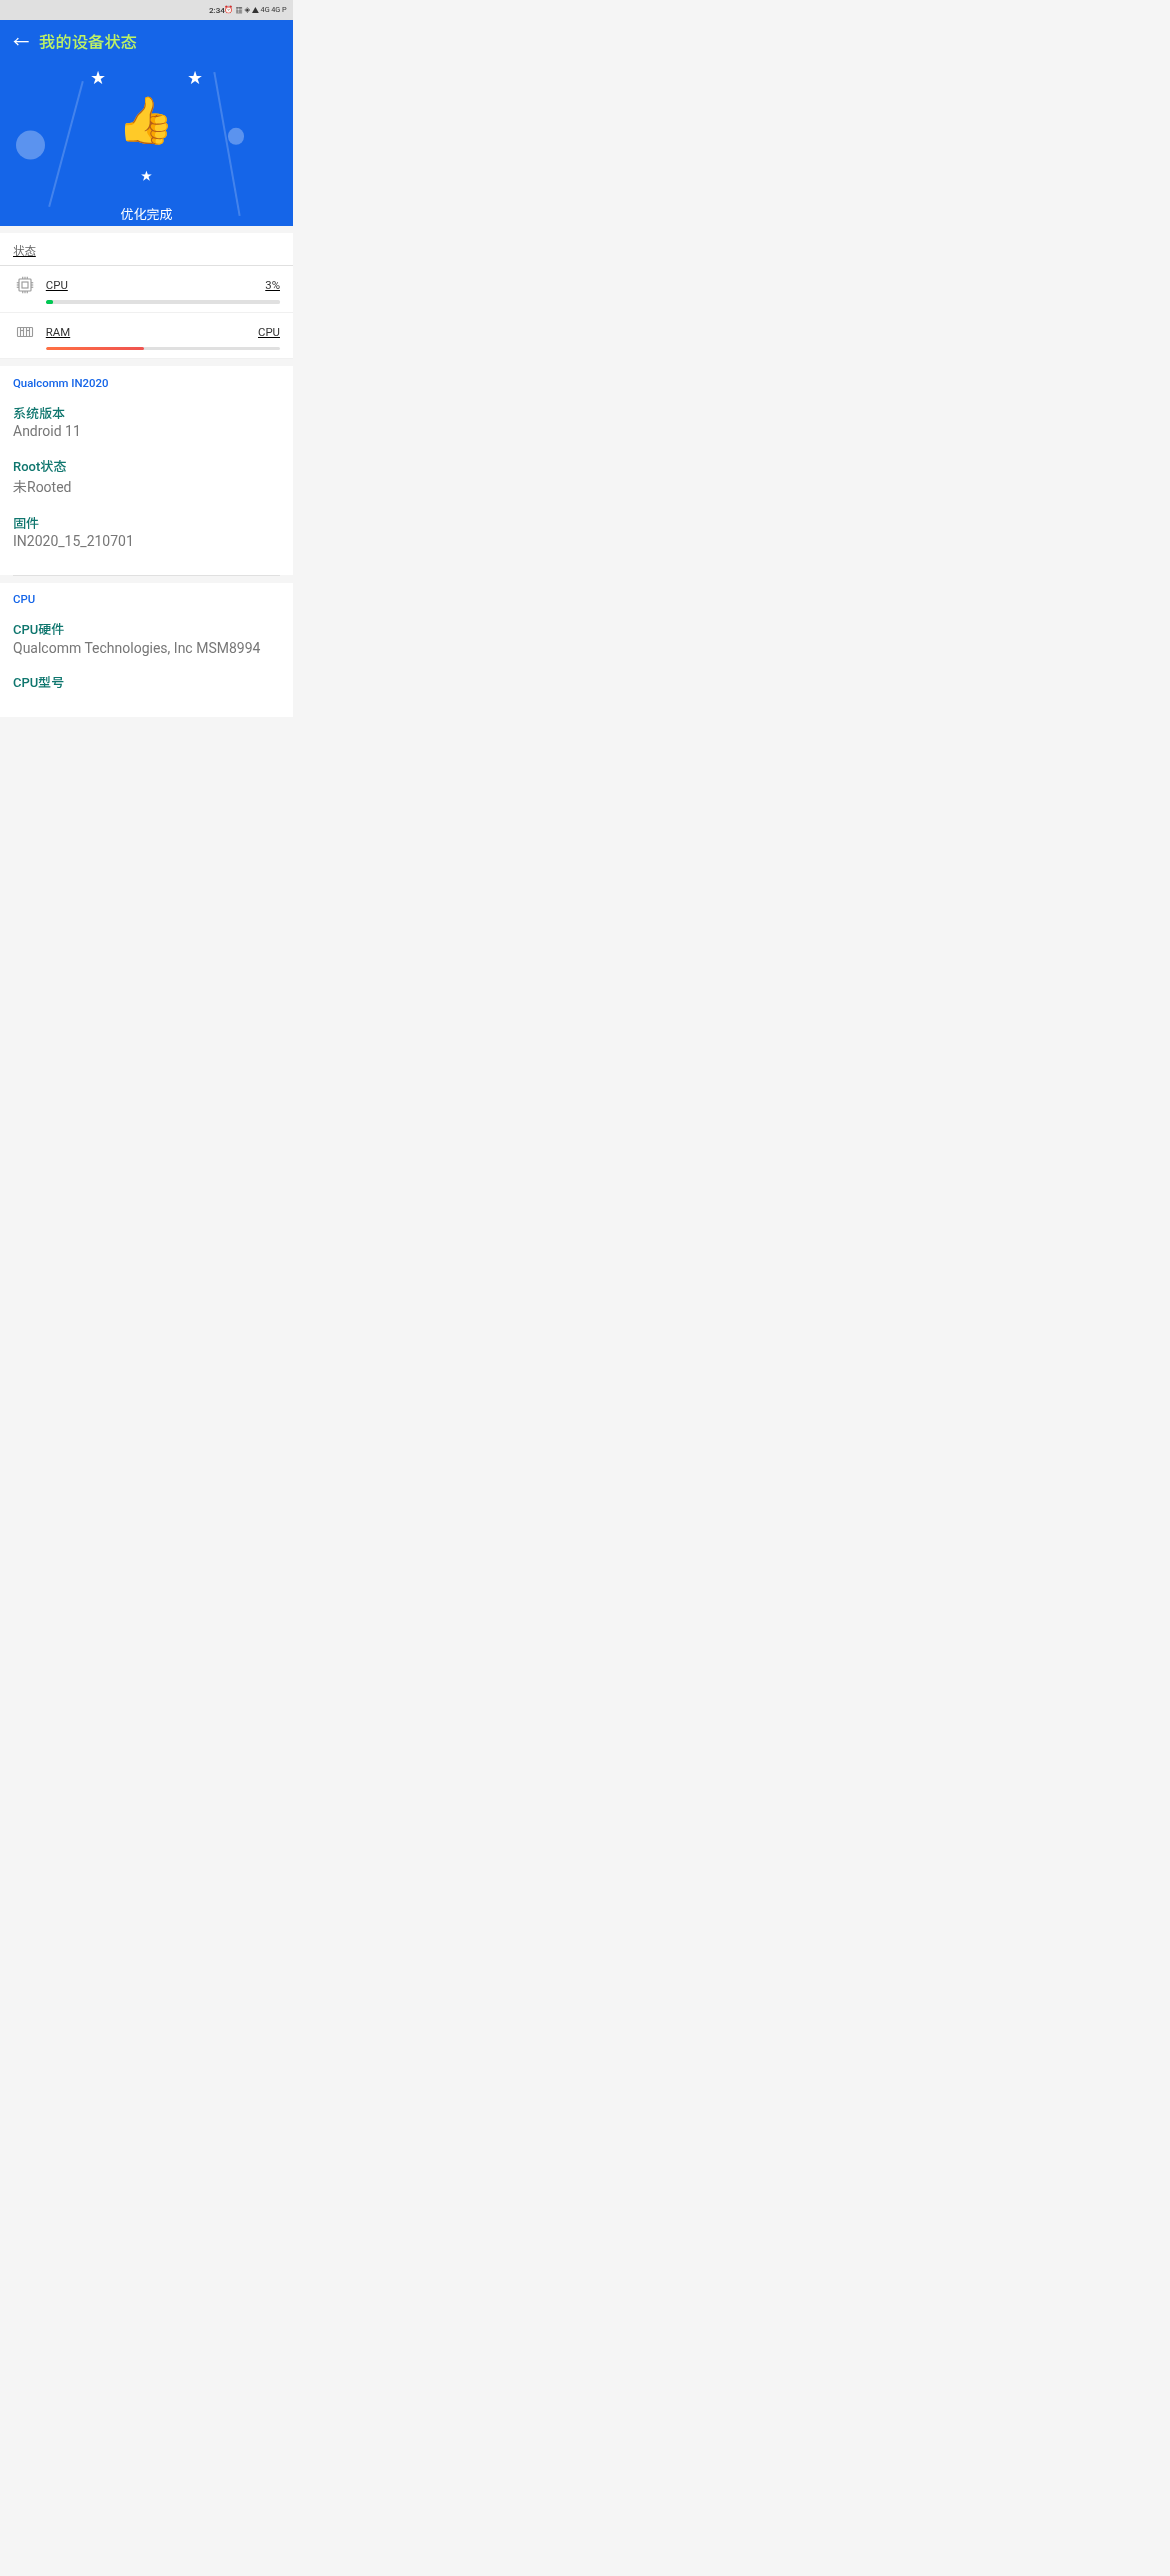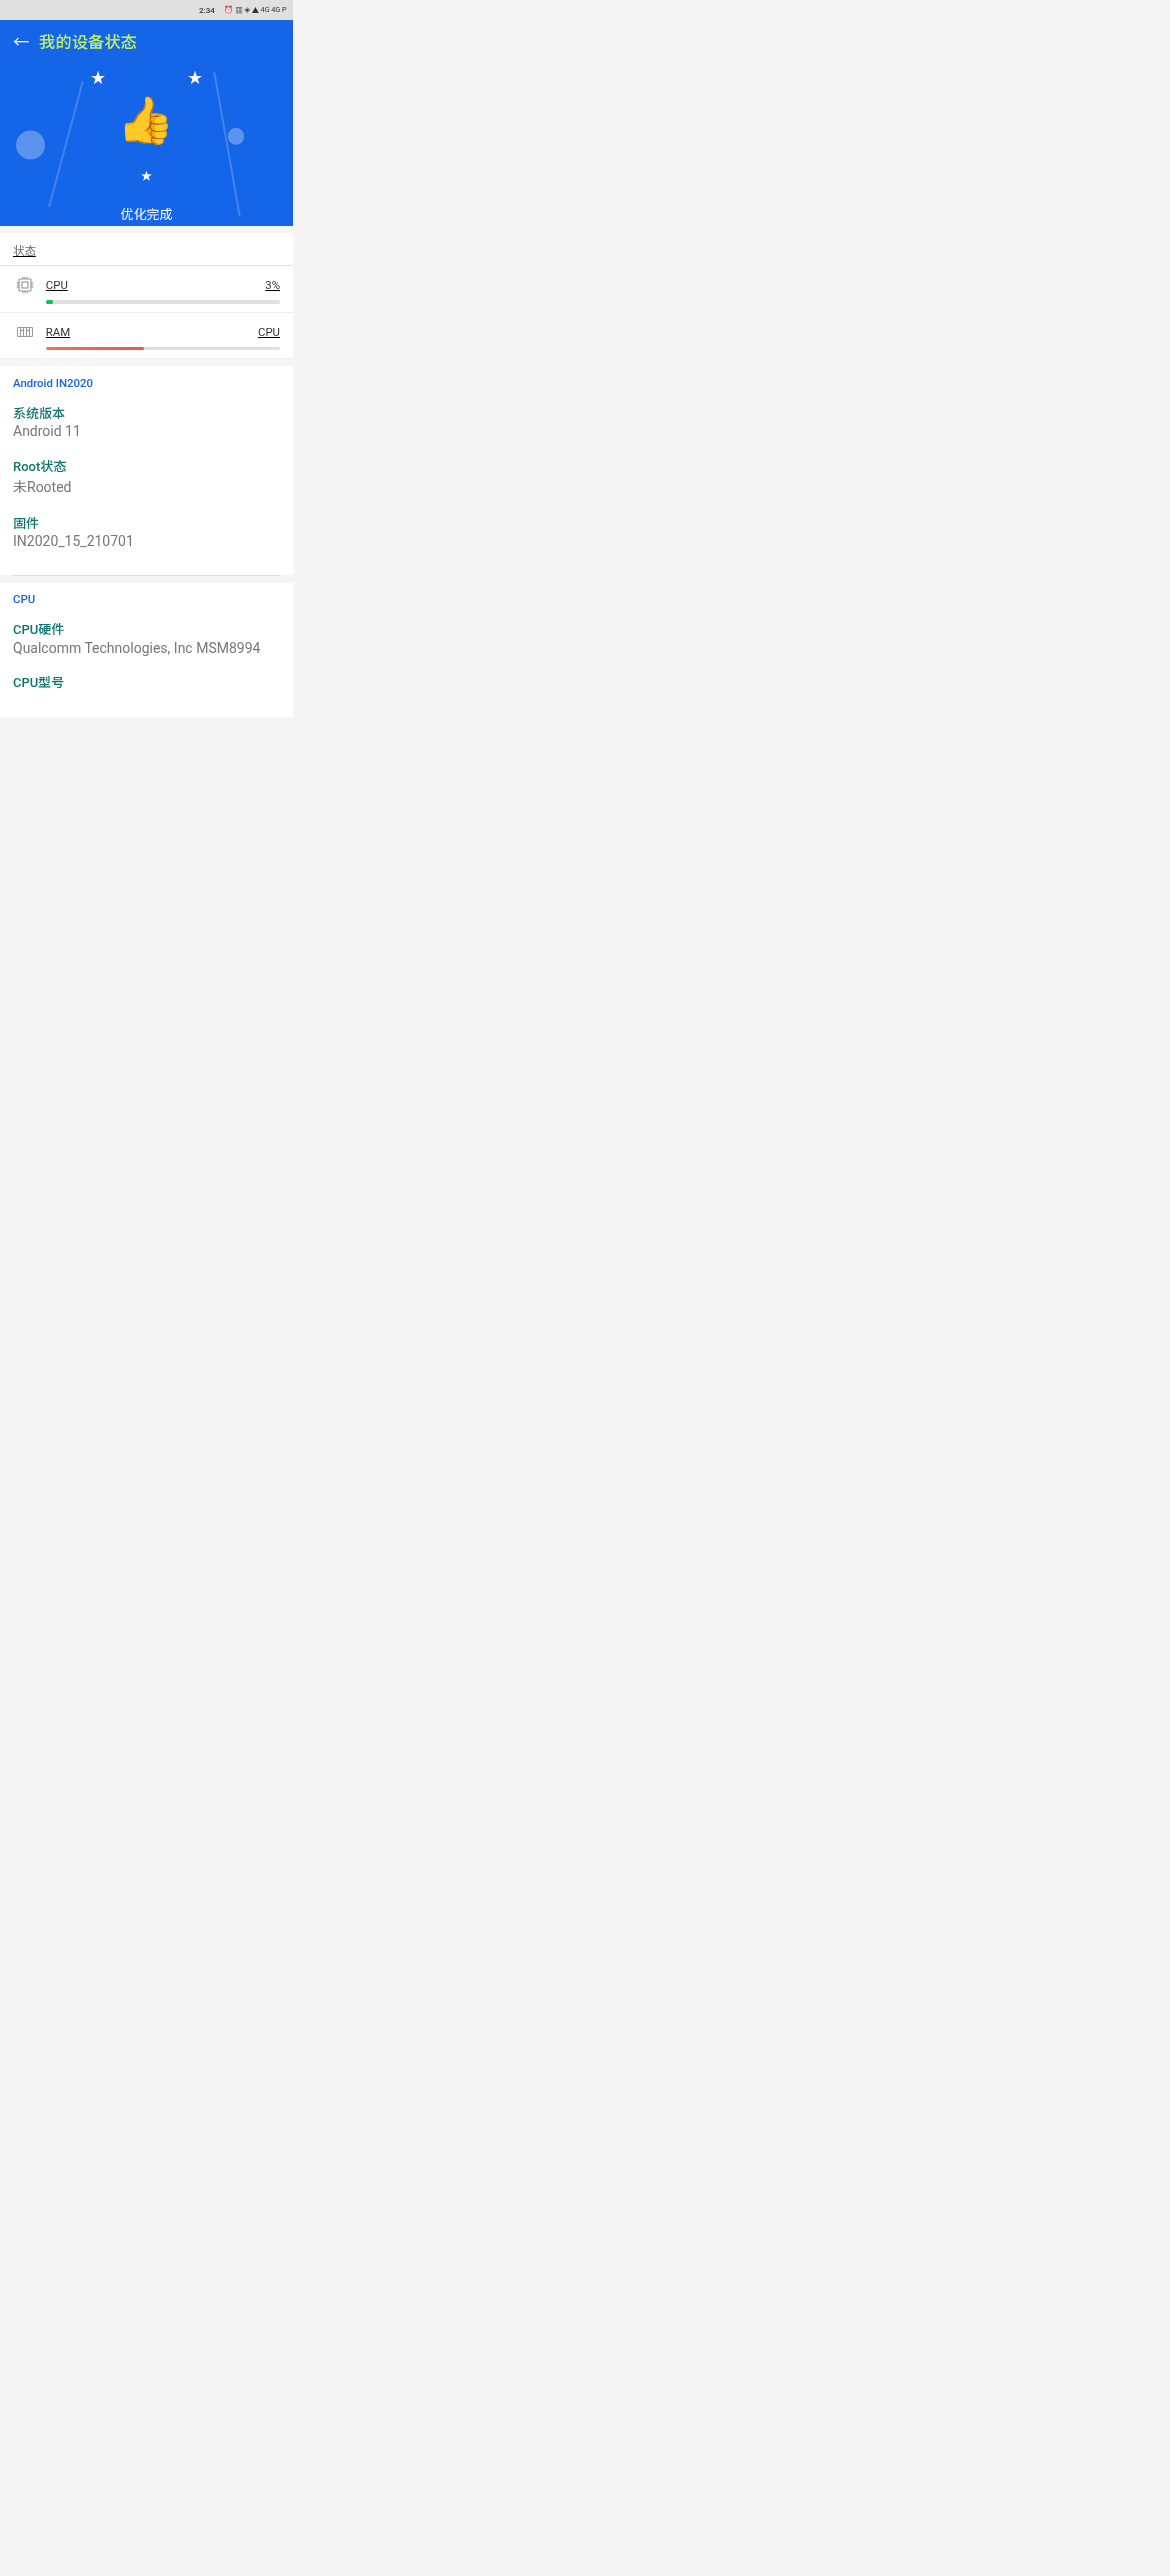--- a/index.html
+++ b/index.html
@@ -13,21 +13,21 @@
 
     
     .status-bar {
       width: 100%;
       height: 19.5px;
       background: #e0e0e0;
       display: flex;
       align-items: center;
       justify-content: flex-end;
       padding: 0 6.5px;
-      gap: 10px;
+      gap: 0;
     }
     .status-bar-time {
       font-size: 8.1px;
       color: #333;
       font-weight: 500;
     }
     .status-icons {
       display: flex;
       align-items: center;
       gap: 1.6px;
@@ -349,21 +349,21 @@
       <span class="status-value">CPU</span>
     </div>
     <div class="progress-bar-container">
       <div class="progress-bar-fill progress-ram"></div>
     </div>
   </div>
 
 </div>
 
 <div class="device-section">
-  <div class="device-model">Android IN2020</div>
+  <div class="device-model">Qualcomm IN2020</div>
 
   <div class="info-item">
     <div class="info-label">系统版本</div>
     <div class="info-value">Android 11</div>
   </div>
 
   <div class="info-item">
     <div class="info-label">Root状态</div>
     <div class="info-value">未Rooted</div>
   </div>

